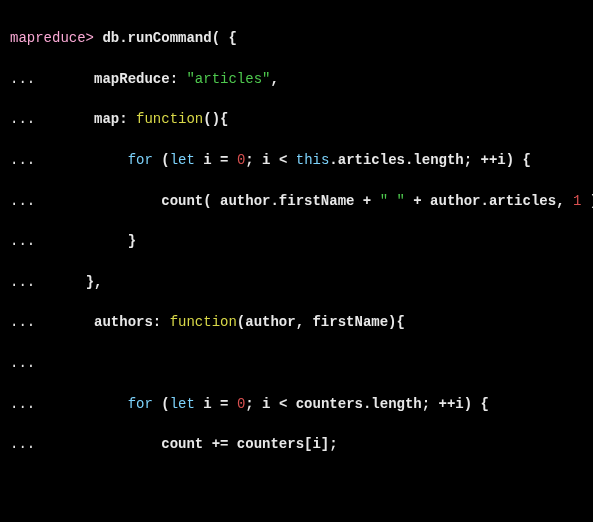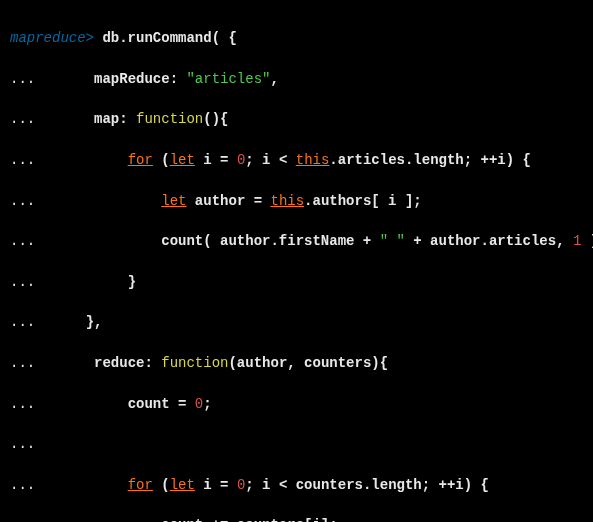--- a/index.html
+++ b/index.html
@@ -14,45 +14,43 @@
       line-height: 1.45;
       color: #e8e8e8;
       padding: 8px 10px;
       width: 593px;
       height: 522px;
       overflow: hidden;
     }
     .terminal {
       white-space: pre;
     }
-    .prompt { color: #0369a1; font-style: italic; }
+    .prompt { color: #f9a8d4; }
     .dots { color: #e8e8e8; }
     .plain { color: #e8e8e8; font-weight: bold; }
-    .keyword { color: #f97316; text-decoration: underline; }
+    .keyword { color: #7dd3fc; }
     .function { color: #d9d948; }
     .string-green { color: #4ec94e; }
     .number { color: #d85050; }
     .line {
       display: block;
     }
   </style>
 </head>
 <body>
 
 <div class="terminal">
 <span class="line"><span class="prompt">mapreduce&gt;</span><span class="plain"> db.runCommand( {</span></span>
 <span class="line"><span class="dots">...</span><span class="plain">       mapReduce: </span><span class="string-green">"articles"</span><span class="plain">,</span></span>
 <span class="line"><span class="dots">...</span><span class="plain">       map: </span><span class="function">function</span><span class="plain">(){</span></span>
 <span class="line"><span class="dots">...</span><span class="plain">           </span><span class="keyword">for</span><span class="plain"> (</span><span class="keyword">let</span><span class="plain"> i = </span><span class="number">0</span><span class="plain">; i &lt; </span><span class="keyword">this</span><span class="plain">.articles.length; ++i) {</span></span>
-<span class="line"><span class="dots">...</span><span class="plain">               </span><span class="keyword">let</span><span class="plain"> author = </span><span class="keyword">this</span><span class="plain">.authors[ i ];</span></span>
 <span class="line"><span class="dots">...</span><span class="plain">               count( author.firstName + </span><span class="string-green">" "</span><span class="plain"> + author.articles, </span><span class="number">1</span><span class="plain"> );</span></span>
 <span class="line"><span class="dots">...</span><span class="plain">           }</span></span>
 <span class="line"><span class="dots">...</span><span class="plain">      },</span></span>
-<span class="line"><span class="dots">...</span><span class="plain">       reduce: </span><span class="function">function</span><span class="plain">(author, counters){</span></span>
-<span class="line"><span class="dots">...</span><span class="plain">           count = </span><span class="number">0</span><span class="plain">;</span></span>
+<span class="line"><span class="dots">...</span><span class="plain">       authors: </span><span class="function">function</span><span class="plain">(author, firstName){</span></span>
 <span class="line"><span class="dots">...</span></span>
 <span class="line"><span class="dots">...</span><span class="plain">           </span><span class="keyword">for</span><span class="plain"> (</span><span class="keyword">let</span><span class="plain"> i = </span><span class="number">0</span><span class="plain">; i &lt; counters.length; ++i) {</span></span>
 <span class="line"><span class="dots">...</span><span class="plain">               count += counters[i];</span></span>
 
 
 
 
 
 
 

